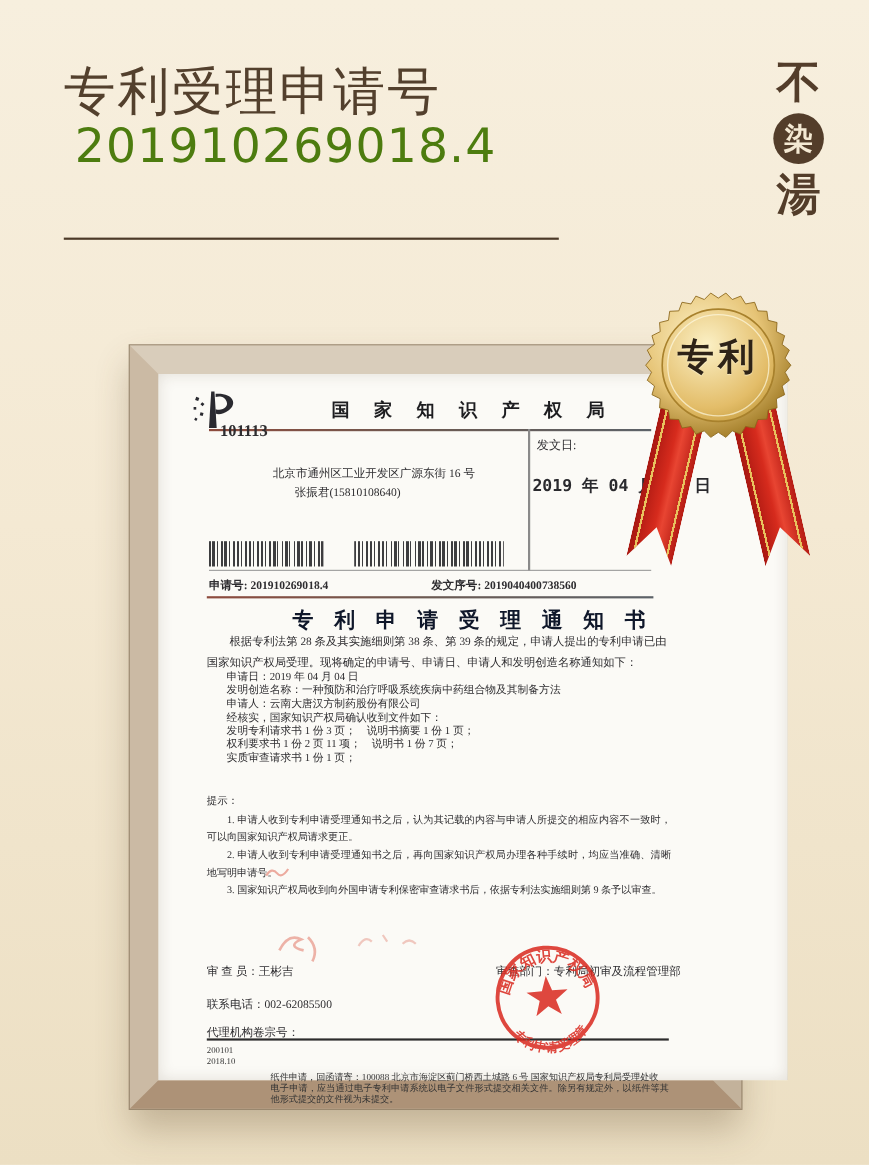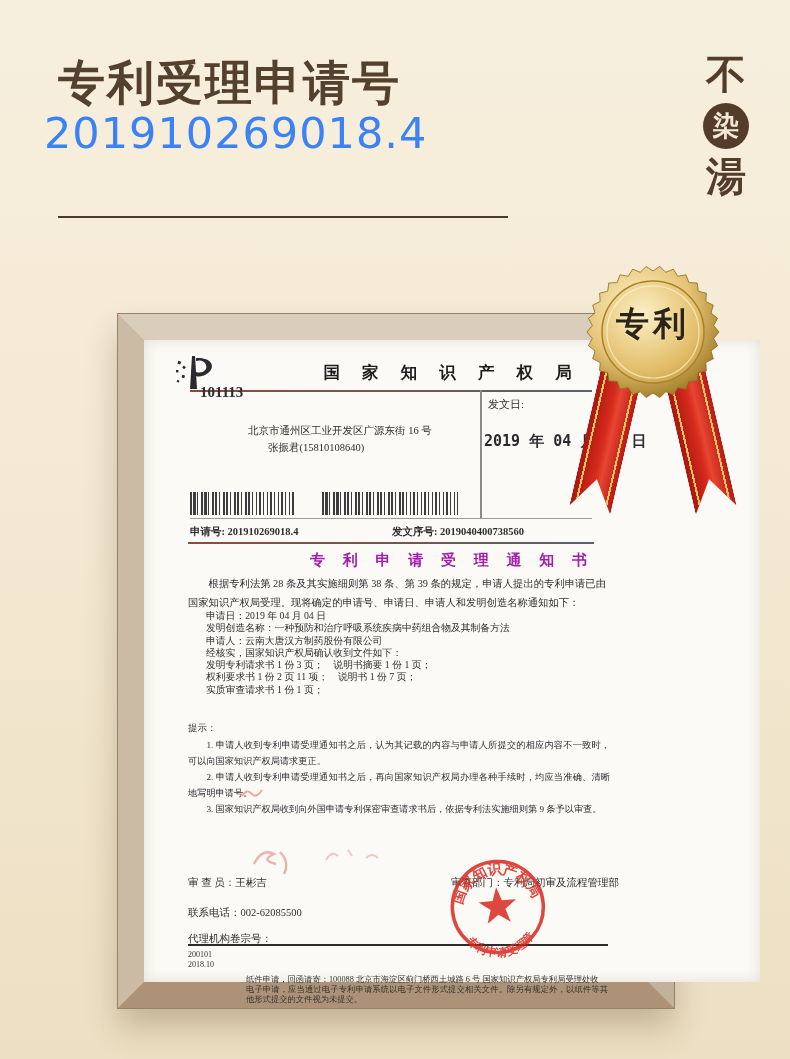--- a/index.html
+++ b/index.html
@@ -4,26 +4,26 @@
 <style>
   html,body{margin:0;padding:0;}
   body{
     width:790px;height:1059px;position:relative;overflow:hidden;
     background:linear-gradient(180deg,#f7efde 0%,#f4e9d3 45%,#ecdfc3 100%);
     font-family:"Liberation Sans",sans-serif;
   }
   
   .hdr-title{
     position:absolute;left:58px;top:52px;
-    font-size:47px;font-weight:700;color:#53402d;letter-spacing:2px;
+    font-size:47px;font-weight:400;color:#53402d;letter-spacing:2px;
   }
   .hdr-number{
-    position:absolute;left:44px;top:108px;
+    position:absolute;left:68px;top:108px;
     font-family:"DejaVu Sans",sans-serif;
-    font-size:43px;font-weight:400;color:#3b82f6;letter-spacing:1px;
+    font-size:43px;font-weight:400;color:#4d7c0f;letter-spacing:1px;
   }
   .hdr-rule{
     position:absolute;left:58px;top:216px;width:450px;height:2px;
     background:#4c3a28;
   }
   
   .brand{
     position:absolute;left:698px;top:52px;width:56px;
     display:flex;flex-direction:column;align-items:center;
     color:#533d2a;font-family:"Liberation Serif","DejaVu Serif",serif;
@@ -39,21 +39,21 @@
     position:absolute;left:118px;top:314px;width:556px;height:694px;
     box-sizing:border-box;border-style:solid;border-width:26px;
     border-color:#d9cdbb #c3b29b #ad9277 #cbbaa4;
     outline:1px solid #94826a;
     box-shadow:0 18px 30px rgba(96,74,44,.30), inset 0 0 0 1px #efe9de;
     z-index:1;
   }
   .paper{
     position:relative;width:572px;height:642px;background:#fbfaf6;
     box-shadow:inset 0 0 14px rgba(70,50,25,.14);
-    font-family:"Liberation Serif","DejaVu Serif",serif;color:#2e2d30;padding-left:44px;
+    font-family:"Liberation Serif","DejaVu Serif",serif;color:#2e2d30;
   }
   .abs{position:absolute;}
   .office-title{left:0;right:0;top:22px;text-align:center;
     font-size:16.5px;font-weight:700;letter-spacing:9px;color:#1d1d20;}
   .rule-maroon{height:2px;background:linear-gradient(90deg,#8e4b3d,#6b5a52,#5c6268);}
   .rule-grey{height:1px;background:#9b9b9b;}
   .code{left:56px;top:44px;font-size:15px;font-weight:700;}
   .addr1{left:104px;top:84px;font-size:10.5px;}
   .addr2{left:124px;top:101px;font-size:10.5px;}
   .vdiv{left:336px;top:50px;width:2px;height:129px;background:#8a8a8a;}
@@ -61,21 +61,21 @@
   .date-value{left:340px;top:92px;font-size:15px;font-weight:700;
     font-family:"DejaVu Sans Mono",monospace;color:#2a2a2e;}
   .barcode{top:152px;height:23px;
     background:repeating-linear-gradient(90deg,#3d3d3f 0 1.5px,transparent 1.5px 3px,
       #3d3d3f 3px 5.5px,transparent 5.5px 7px,#3d3d3f 7px 8px,transparent 8px 11px);}
   .bc1{left:46px;width:104px;}
   .bc2{left:178px;width:136px;}
   .appno{left:46px;top:185px;font-size:10.5px;font-weight:700;}
   .serial{left:248px;top:185px;font-size:10.5px;font-weight:700;}
   .notice-title{left:0;right:0;top:211px;text-align:center;
-    font-size:15px;font-weight:700;letter-spacing:7px;color:#a21caf;}
+    font-size:19px;font-weight:700;letter-spacing:7px;color:#0f172a;}
   .intro{left:44px;top:234px;width:418px;font-size:10.3px;line-height:19px;
     text-indent:2em;text-align:justify;}
   .fields{left:62px;top:270px;width:400px;font-size:9.8px;line-height:12.3px;}
   .fields div{white-space:pre;}
   .tips-label{left:44px;top:382px;font-size:9.5px;}
   .tips{left:44px;top:397px;width:422px;font-size:9.2px;line-height:16px;}
   .tips p{margin:0;text-indent:2em;text-align:justify;}
   .sig-row{font-size:10.5px;}
   .examiner{left:44px;top:536px;}
   .dept{left:276px;top:536px;margin-left:31px;}

